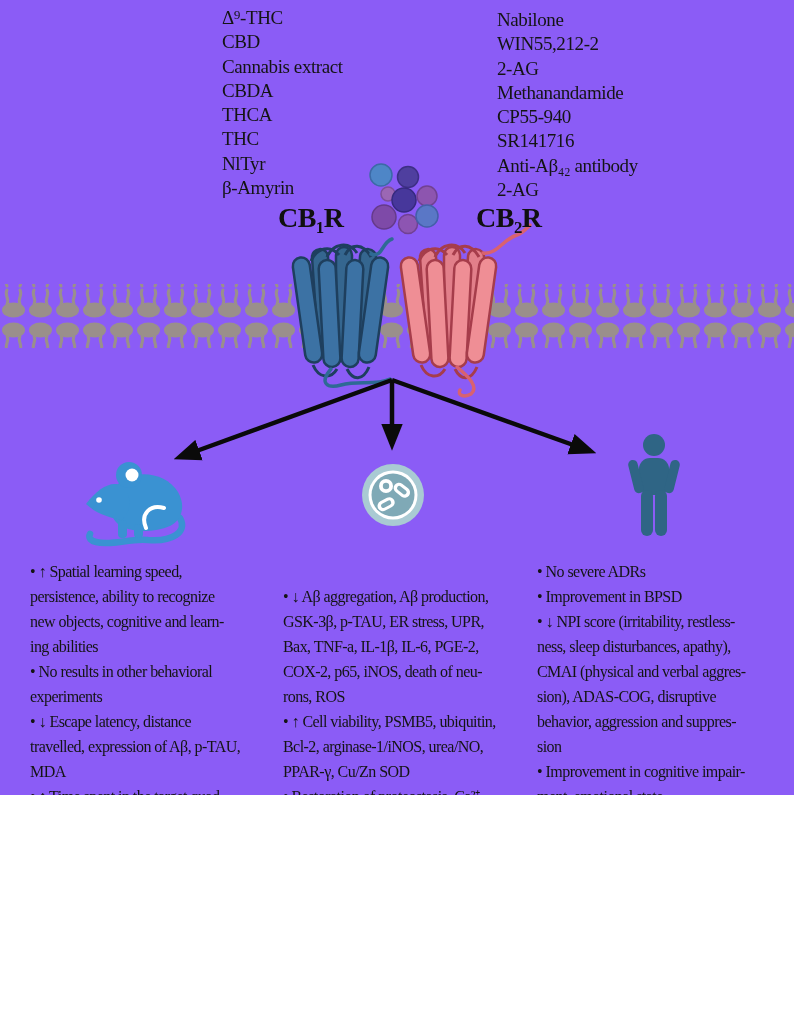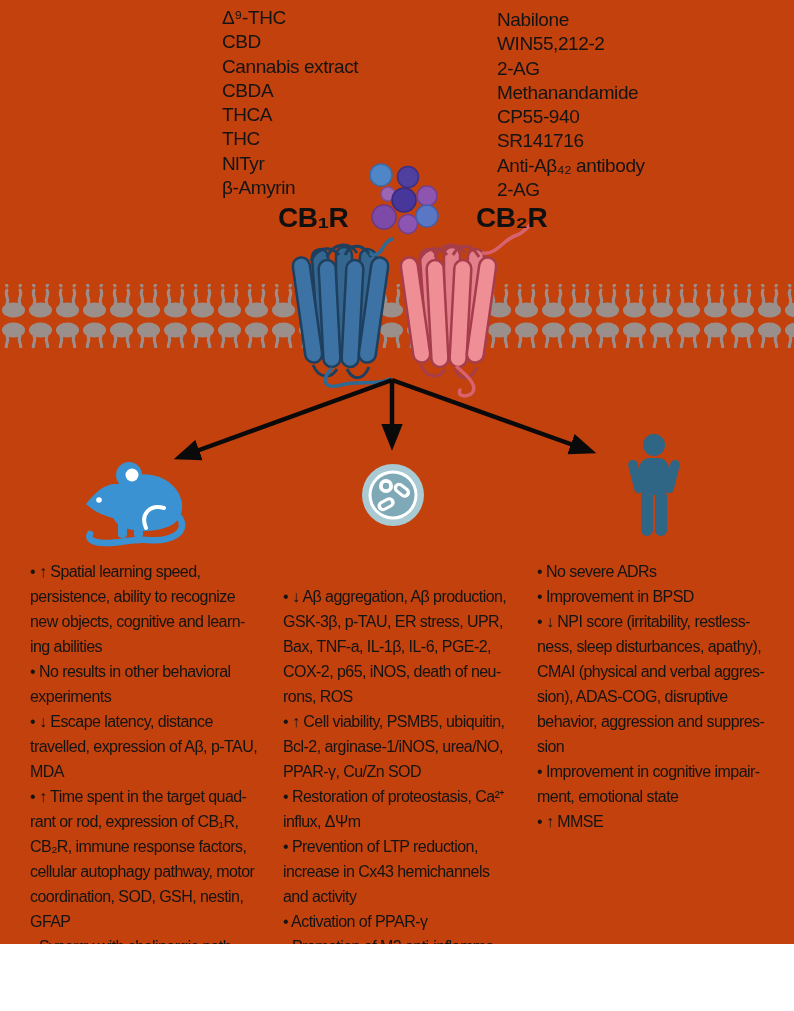--- a/index.html
+++ b/index.html
@@ -1,18 +1,18 @@
 <!DOCTYPE html>
 <html><head>
 <meta charset="utf-8">
 <style>
   html,body{margin:0;padding:0;background:#ffffff;}
   .canvas{
-    position:relative;width:794px;height:944px;background:#c2410c;overflow:hidden;
-    font-family:Liberation Sans, sans-serif;color:#161616;
+    position:relative;width:794px;height:795px;background:#8b5cf6;overflow:hidden;
+    font-family:Liberation Serif, serif;color:#161616;
   }
   .art{position:absolute;left:0;top:0;}
   .list{
     position:absolute;white-space:pre;font-size:19px;line-height:24.3px;
     letter-spacing:-0.4px;font-weight:500;color:#141414;
   }
   .list-left{left:222px;top:6px;}
   .list-right{left:497px;top:8px;}
   .rlabel{position:absolute;font-size:28px;font-weight:bold;letter-spacing:-0.5px;color:#101010;}
   .rlabel-cb1{left:278px;top:202px;}

